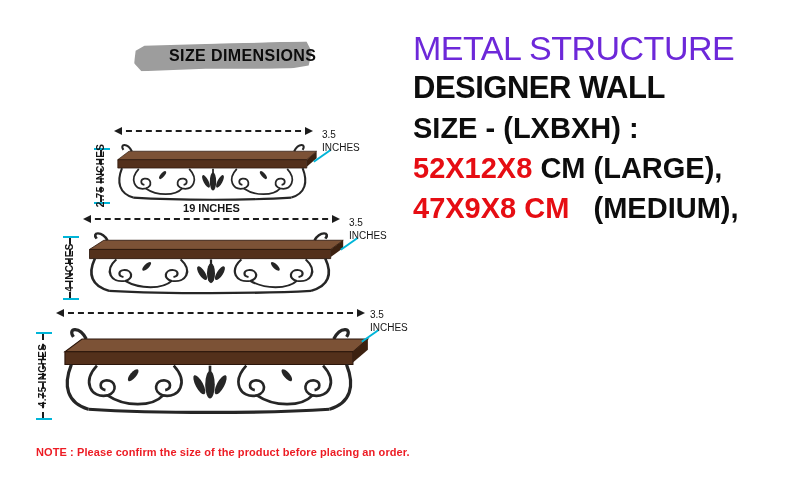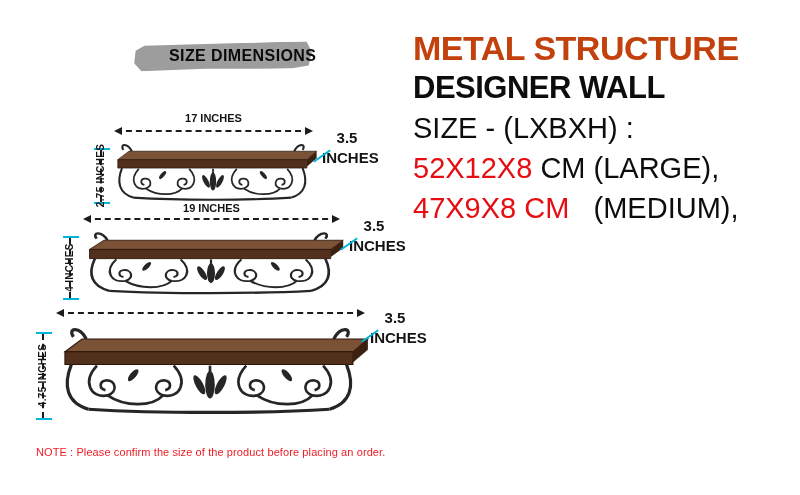--- a/index.html
+++ b/index.html
@@ -18,33 +18,33 @@
   .wlabel{position:absolute;text-align:center;font-size:11px;font-weight:700;color:#141414;}
   .hdim{position:absolute;border-top:2px dashed #1c1c1c;height:0;}
   .arr{position:absolute;top:-5px;width:0;height:0;border-top:4px solid transparent;border-bottom:4px solid transparent;}
   .al{left:-2px;border-right:8px solid #1c1c1c;}
   .ar{right:-2px;border-left:8px solid #1c1c1c;}
   .vdim{position:absolute;border-left:2px dashed #1c1c1c;width:0;}
   .vtick{position:absolute;left:-8px;width:16px;height:2px;background:#00b5d8;}
   .vt{top:-2px}.vb{bottom:-2px}
   .vlabel{position:absolute;width:80px;text-align:center;font-size:10px;font-weight:700;color:#141414;
           transform:rotate(-90deg);letter-spacing:.3px;}
-  .dlabel{position:absolute;width:50px;text-align:center;font-size:15px;font-weight:700;color:#141414;line-height:1.3;}
+  .dlabel{position:absolute;width:50px;text-align:left;font-size:10px;font-weight:400;color:#141414;line-height:1.3;}
   .dlabel span{display:block;}
   .dline{position:absolute;width:20px;height:2px;background:#00b5d8;transform:rotate(-35deg);}
   .art{position:absolute;}
 
   
   .right{position:absolute;left:413px;top:28px;width:382px;}
-  .r-h1{font-size:34px;font-weight:700;color:#c2410c;line-height:1.22;letter-spacing:-.5px;}
+  .r-h1{font-size:34px;font-weight:400;color:#6d28d9;line-height:1.22;letter-spacing:-.5px;}
   .r-h2{font-size:31px;font-weight:800;color:#0d0d0d;line-height:1.25;letter-spacing:-.5px;}
-  .r-size{font-size:29px;font-weight:400;color:#0d0d0d;line-height:1.38;white-space:pre;}
+  .r-size{font-size:29px;font-weight:700;color:#0d0d0d;line-height:1.38;white-space:pre;}
   .red{color:#e60d13;text-align:center;}
 
-  .note{position:absolute;left:36px;top:446px;font-size:11px;font-weight:400;color:#ed1c24;letter-spacing:.1px;}
+  .note{position:absolute;left:36px;top:446px;font-size:11px;font-weight:700;color:#ed1c24;letter-spacing:.1px;}
 </style>
 </head>
 <body>
 
 <div class="page">
 
   <svg style="position:absolute;width:0;height:0" aria-hidden="true">
     <defs>
       <g id="shelf-sym">
         <g stroke="#262626" stroke-width="3" fill="none">
@@ -76,21 +76,20 @@
         </g>
         <path d="M150,27 L150,34" stroke="#262626" stroke-width="2.5"></path>
       </g>
     </defs>
   </svg>
 
   <div class="brush"></div>
   <div class="title">SIZE DIMENSIONS</div>
 
   <div class="shelf" style="left:88px;top:112px;width:290px;height:100px">
-    <div class="wlabel" style="left:28px;top:0;width:195px">17 INCHES</div>
     <div class="hdim" style="left:28px;top:18px;width:195px">
       <span class="arr al"></span>
       <span class="arr ar"></span>
     </div>
     <svg class="art" style="left:20px;top:28px;width:210px;height:66px" viewBox="0 -14 300 94" preserveAspectRatio="none">
         <use href="#shelf-sym"></use>
       </svg>
     <div class="vdim" style="left:12px;top:38px;height:52px">
       <span class="vtick vt"></span>
       <span class="vtick vb"></span>

